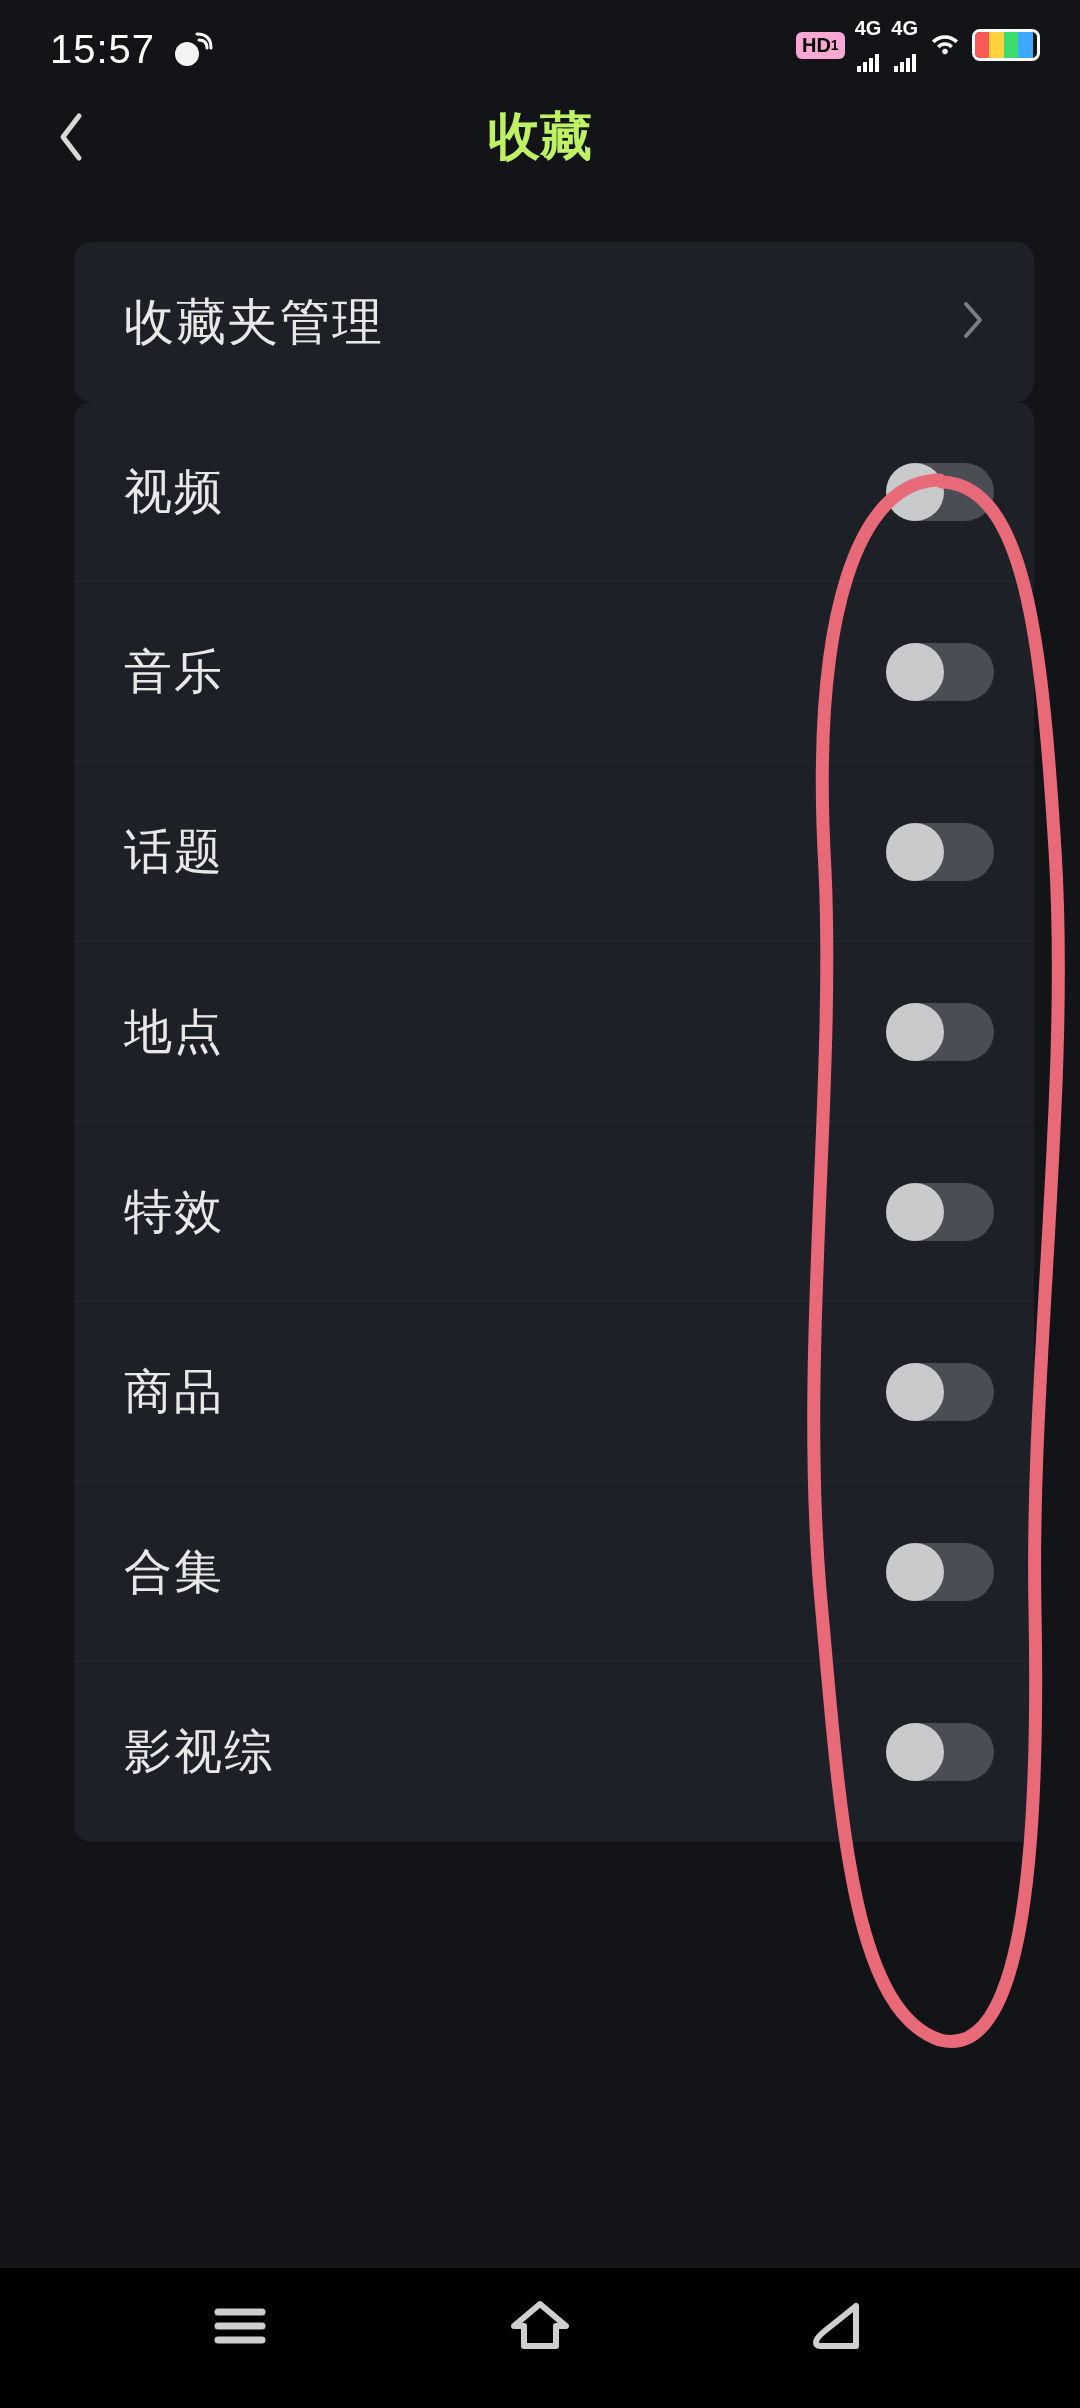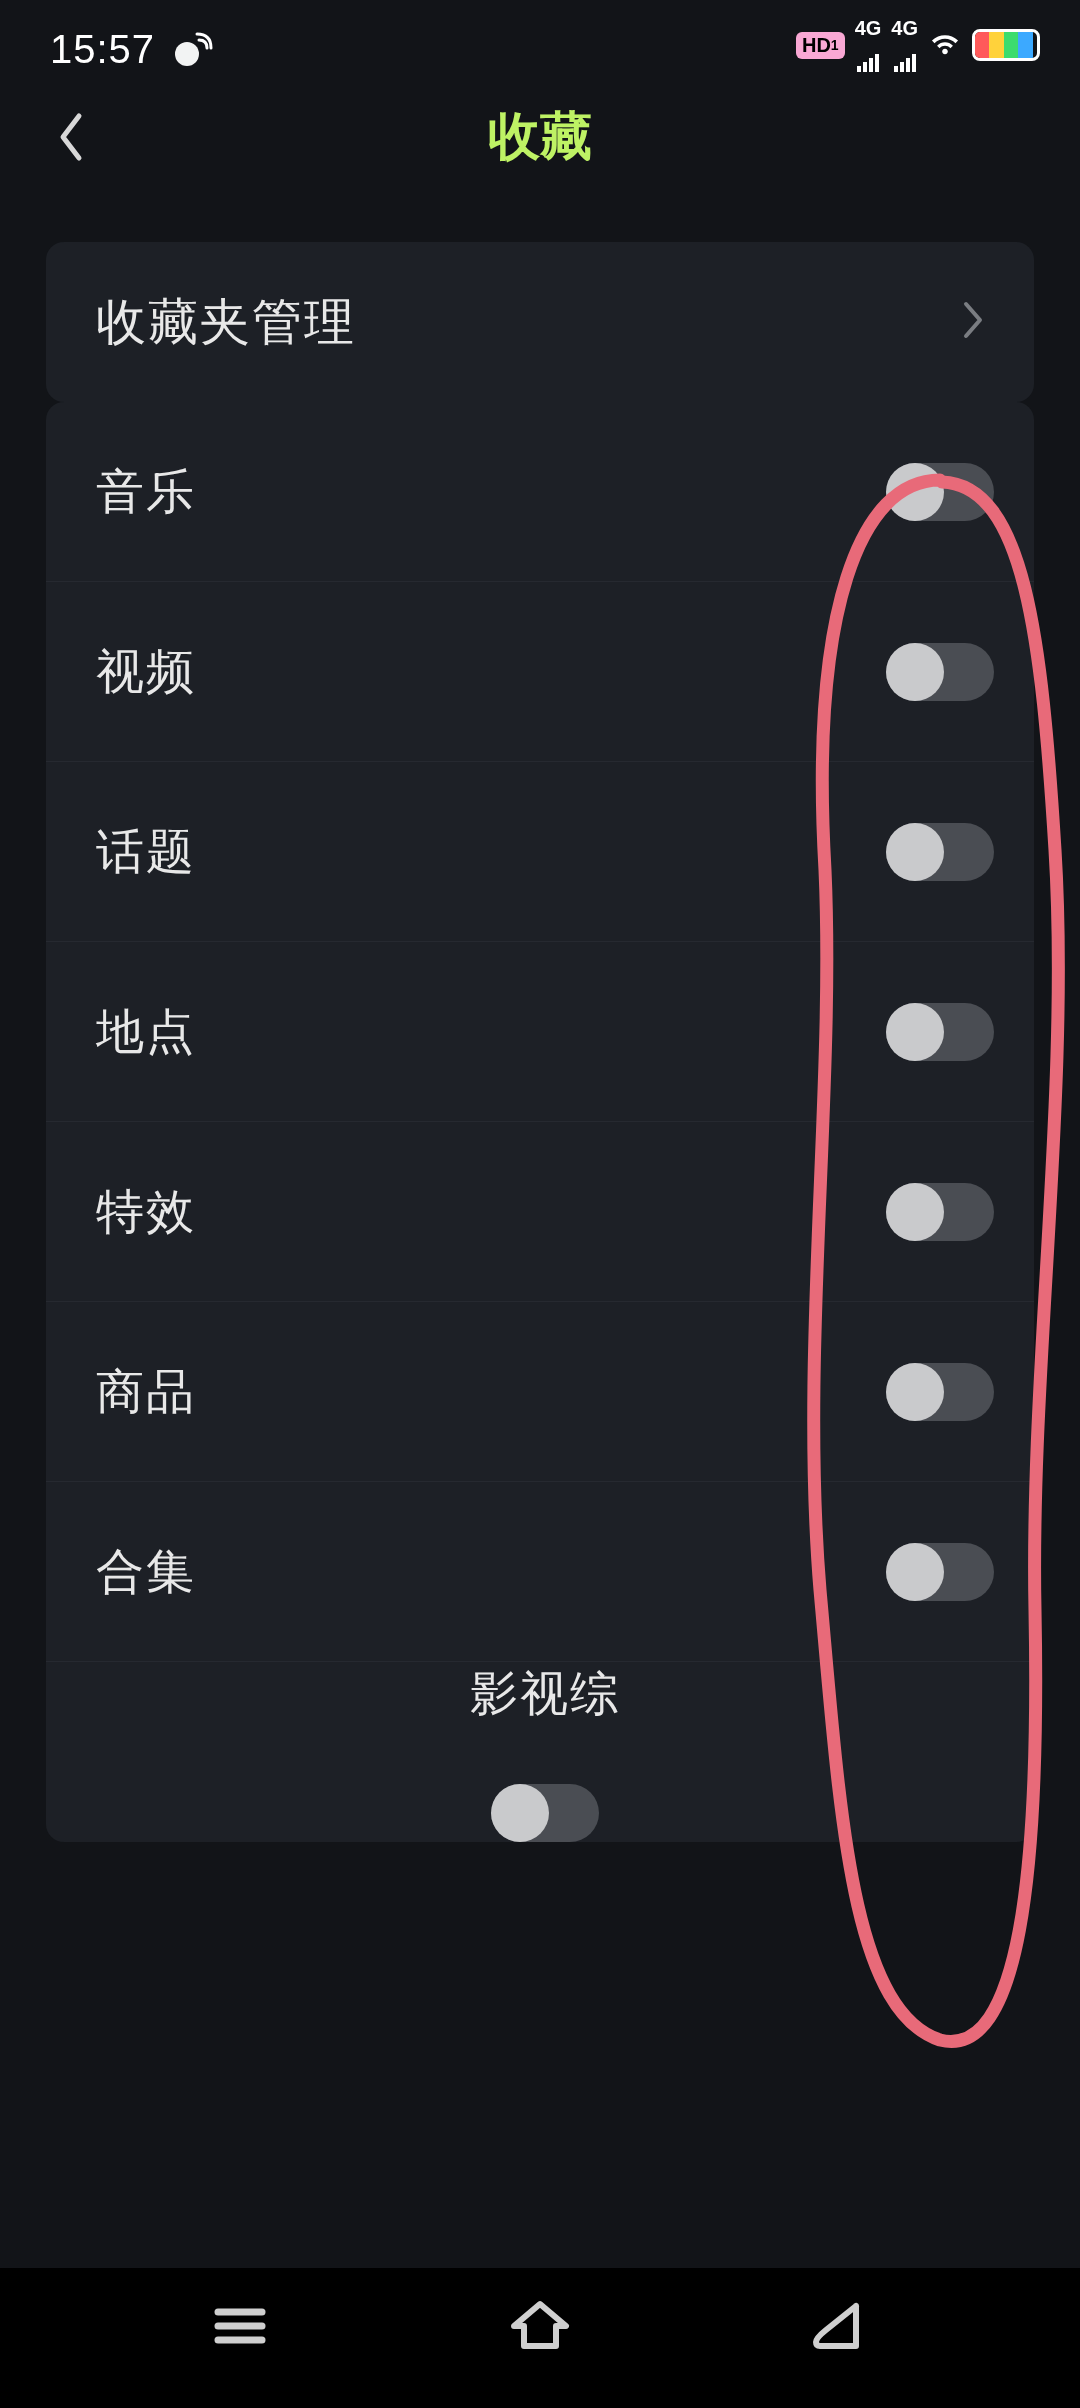--- a/index.html
+++ b/index.html
@@ -135,20 +135,21 @@
       left: 50%;
       transform: translateX(-50%);
       font-size: 52px;
       font-weight: 600;
       color: #bef264;
     }
 
     
     .content {
       padding: 40px 46px 0;
+      margin-left: 28px;
     }
 
     
     .mgmt-card {
       background: #1d2026;
       border-radius: 18px;
       height: 160px;
       display: flex;
       align-items: center;
       justify-content: space-between;
@@ -181,21 +182,20 @@
     .toggle-row {
       height: 180px;
       display: flex;
       align-items: center;
       justify-content: space-between;
       padding: 0 40px 0 50px;
       border-bottom: 1px solid #262930;
     }
     .toggle-row:last-child {
       border-bottom: none;
-      flex-direction: column;
     }
     .toggle-label {
       font-size: 48px;
       color: #e8e8e8;
       letter-spacing: 2px;
     }
     .toggle {
       width: 108px;
       height: 58px;
       background: #4a4d53;
@@ -307,27 +307,27 @@
     <span class="chevron-right">
       <svg viewBox="0 0 22 40">
           <path d="M4 4 L18 20 L4 36" stroke="#7a7d82" stroke-width="4" fill="none" stroke-linecap="round" stroke-linejoin="round"></path>
         </svg>
     </span>
   </div>
 
 
   <div class="toggle-list">
     <div class="toggle-row">
+      <span class="toggle-label">视频</span>
+      <div class="toggle">
+          <div class="knob"></div>
+        </div>
+    </div>
+    <div class="toggle-row">
       <span class="toggle-label">音乐</span>
-      <div class="toggle">
-          <div class="knob"></div>
-        </div>
-    </div>
-    <div class="toggle-row">
-      <span class="toggle-label">视频</span>
       <div class="toggle">
           <div class="knob"></div>
         </div>
     </div>
     <div class="toggle-row">
       <span class="toggle-label">话题</span>
       <div class="toggle">
           <div class="knob"></div>
         </div>
     </div>

